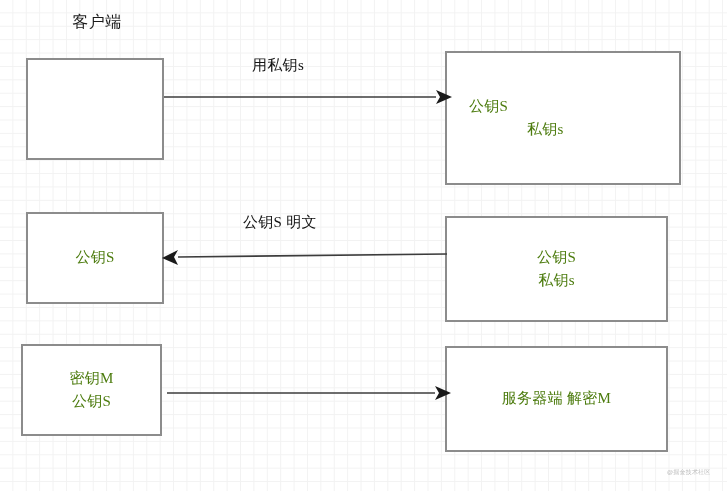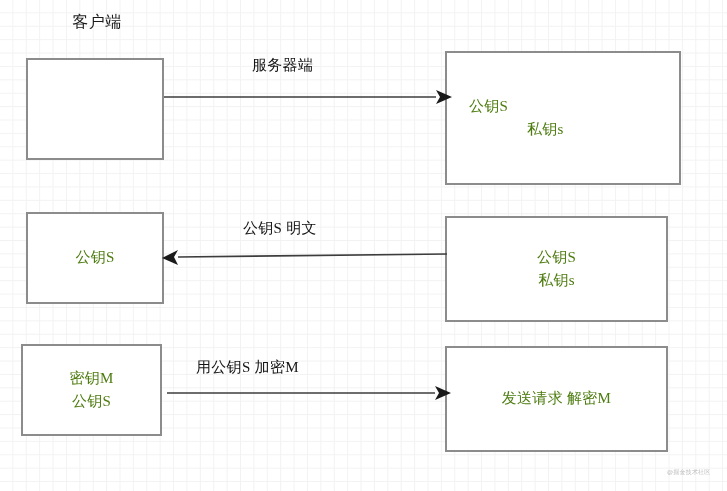--- a/index.html
+++ b/index.html
@@ -93,47 +93,46 @@
 
   <div class="node-box box-left" style="left:445px; top:51px; width:236px; height:134px; padding-left:22px;">
     <div class="node-line">公钥S</div>
     <div class="node-line indent-private">私钥s</div>
   </div>
 
   <svg class="connector" style="left:164px; top:80px;" width="286" height="34">
     <line x1="0" y1="17" x2="272" y2="17" stroke="#3c3c3c" stroke-width="1.6"></line>
     <polygon points="272,10 288,17 272,24 276,17" fill="#1a1a1a"></polygon>
   </svg>
-  <div class="edge-label" style="left:252px; top:56px;">服务器端</div>
+  <div class="edge-label" style="left:252px; top:56px;">用私钥s</div>
 
   <div class="node-box box-center" style="left:26px; top:212px; width:138px; height:92px;">
     <div class="node-line">公钥S</div>
   </div>
 
   <div class="node-box box-center" style="left:445px; top:216px; width:223px; height:106px;">
     <div class="node-line">公钥S</div>
     <div class="node-line">私钥s</div>
   </div>
 
   <svg class="connector" style="left:162px; top:241px;" width="285" height="34">
     <line x1="16" y1="16" x2="285" y2="13" stroke="#3c3c3c" stroke-width="1.6"></line>
     <polygon points="16,9 0,17 16,24 12,16" fill="#1a1a1a"></polygon>
   </svg>
-  <div class="edge-label" style="left:243px; top:219px;">公钥S 明文</div>
+  <div class="edge-label" style="left:243px; top:213px;">公钥S 明文</div>
 
   <div class="node-box box-center" style="left:21px; top:344px; width:141px; height:92px;">
     <div class="node-line">密钥M</div>
     <div class="node-line">公钥S</div>
   </div>
 
   <div class="node-box box-center" style="left:445px; top:346px; width:223px; height:106px;">
-    <div class="node-line">发送请求 解密M</div>
+    <div class="node-line">服务器端 解密M</div>
   </div>
 
   <svg class="connector" style="left:167px; top:376px;" width="283" height="34">
     <line x1="0" y1="17" x2="268" y2="17" stroke="#3c3c3c" stroke-width="1.6"></line>
     <polygon points="268,10 284,17 268,24 272,17" fill="#1a1a1a"></polygon>
   </svg>
-  <div class="edge-label" style="left:196px; top:358px;">用公钥S 加密M</div>
 
   <div class="watermark" style="left:667px; top:468px;">@掘金技术社区</div>
 
 </div>
 
 </body></html>

